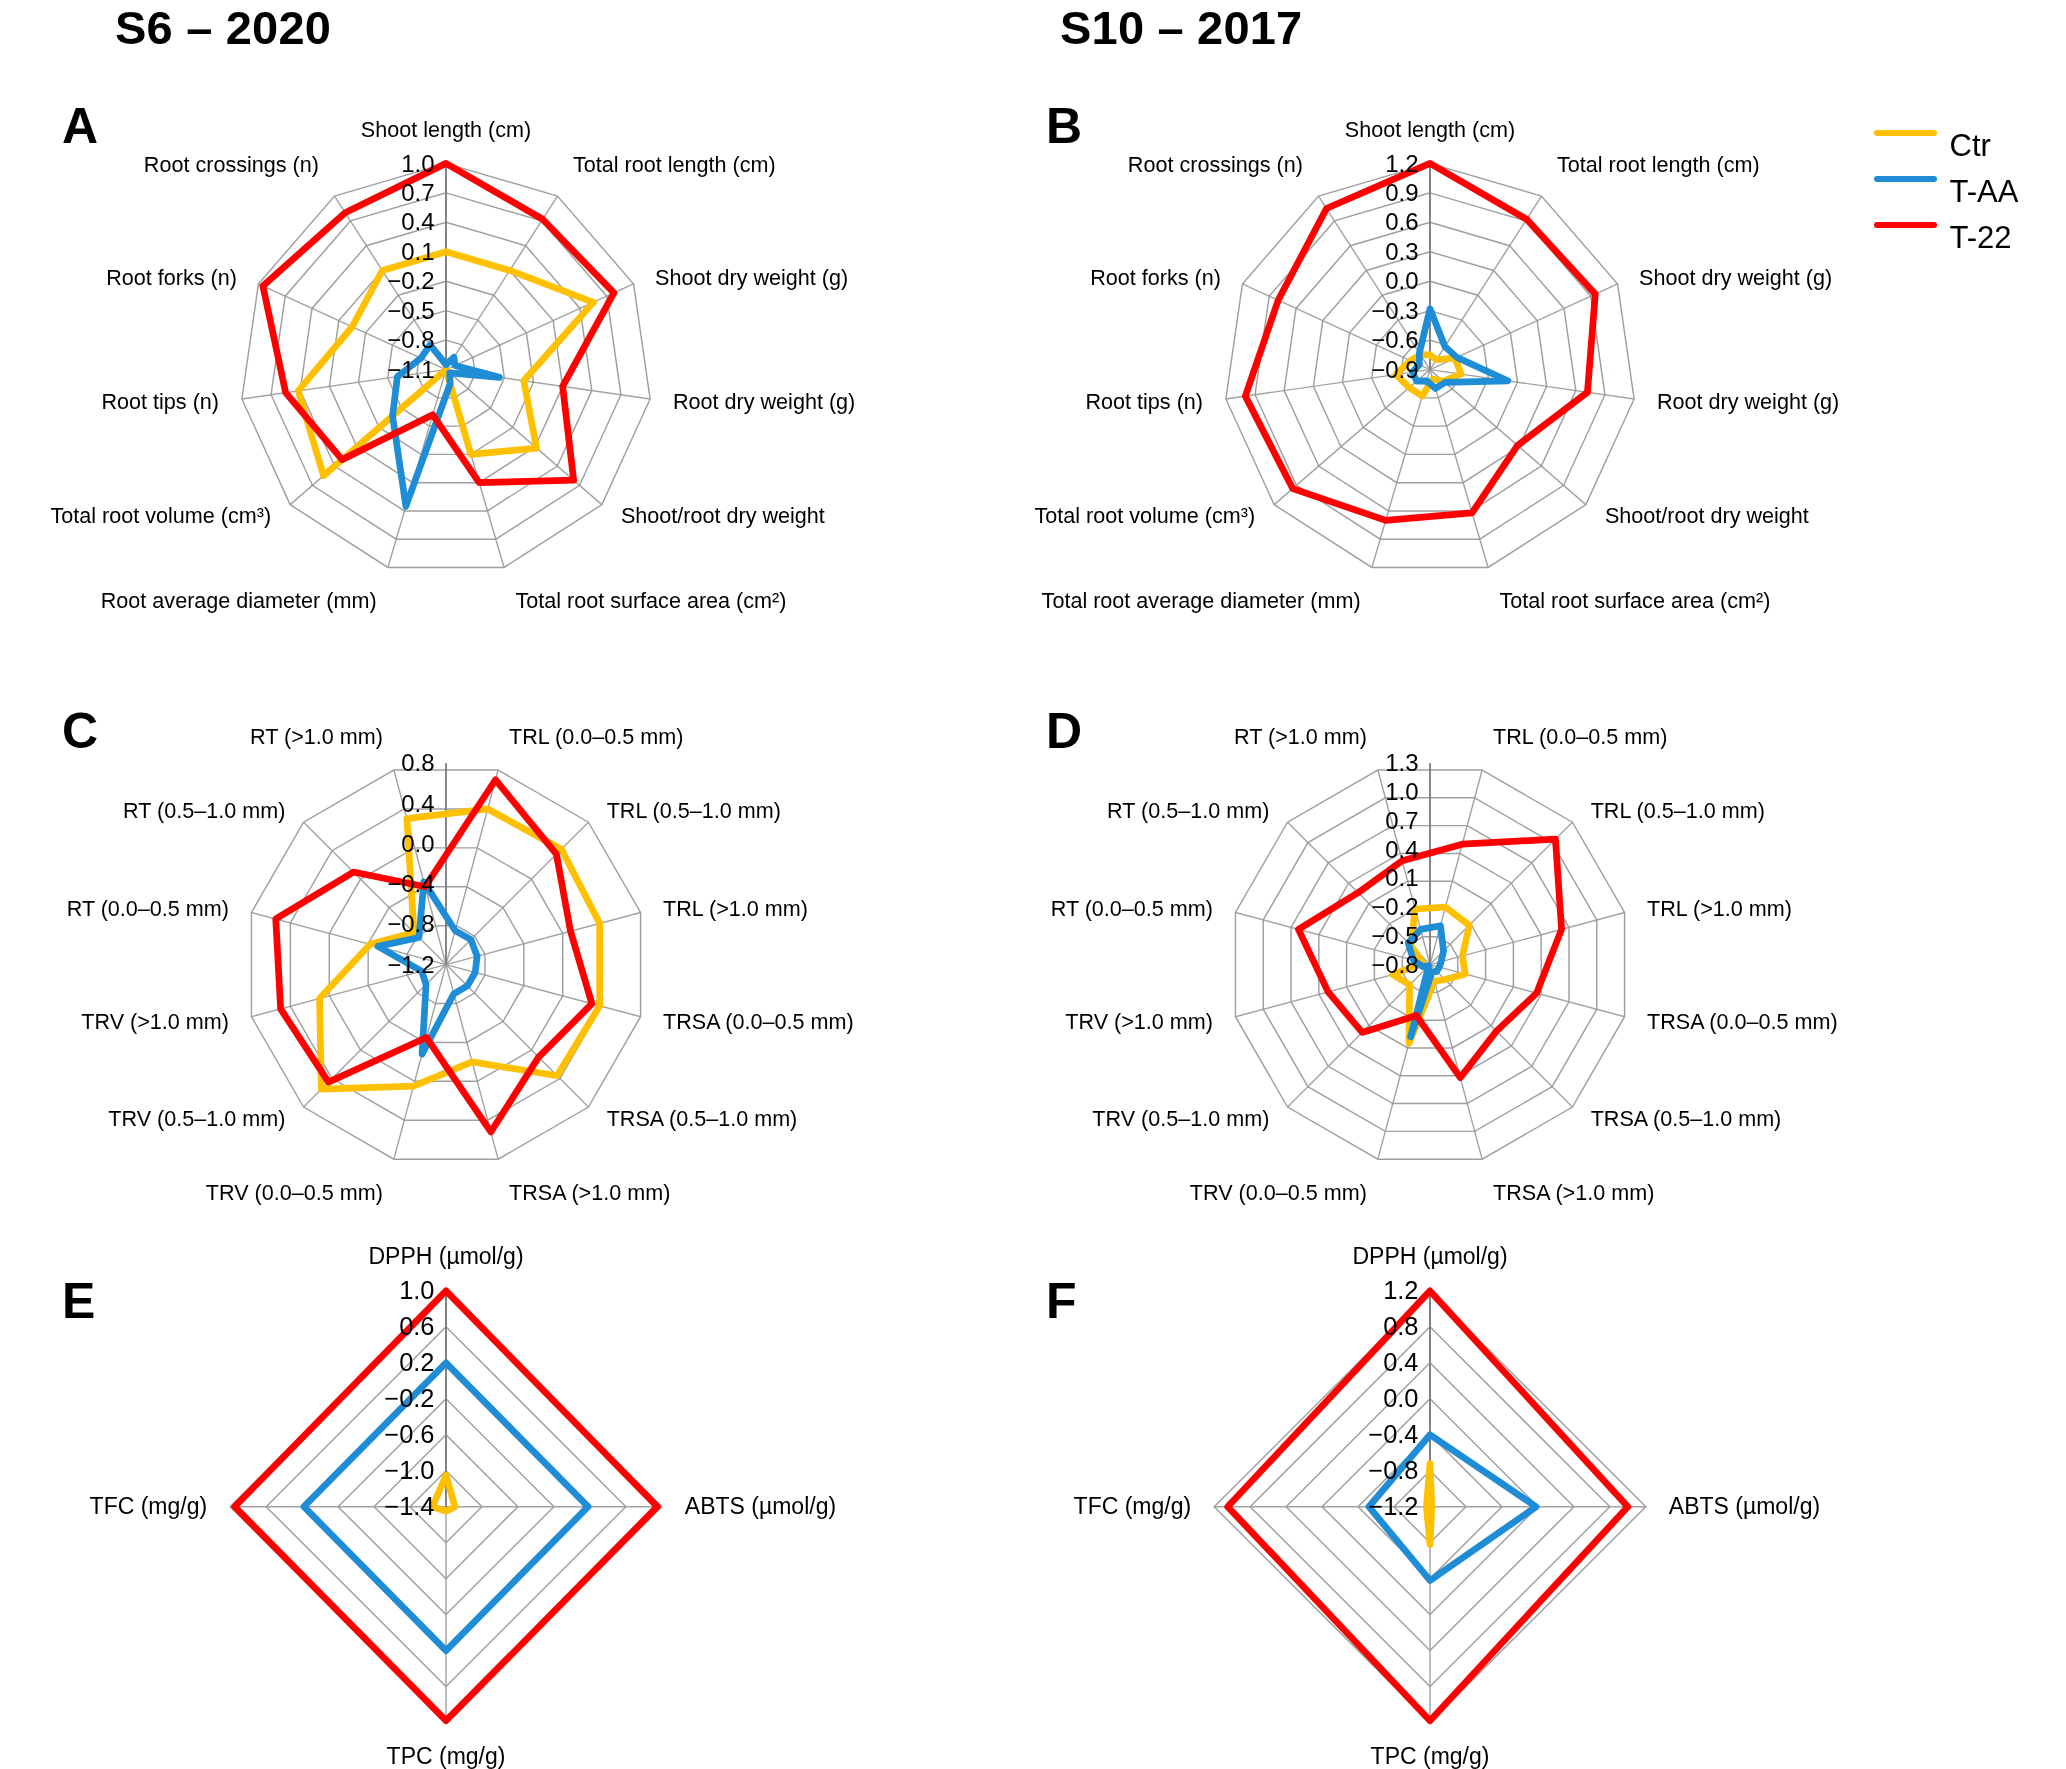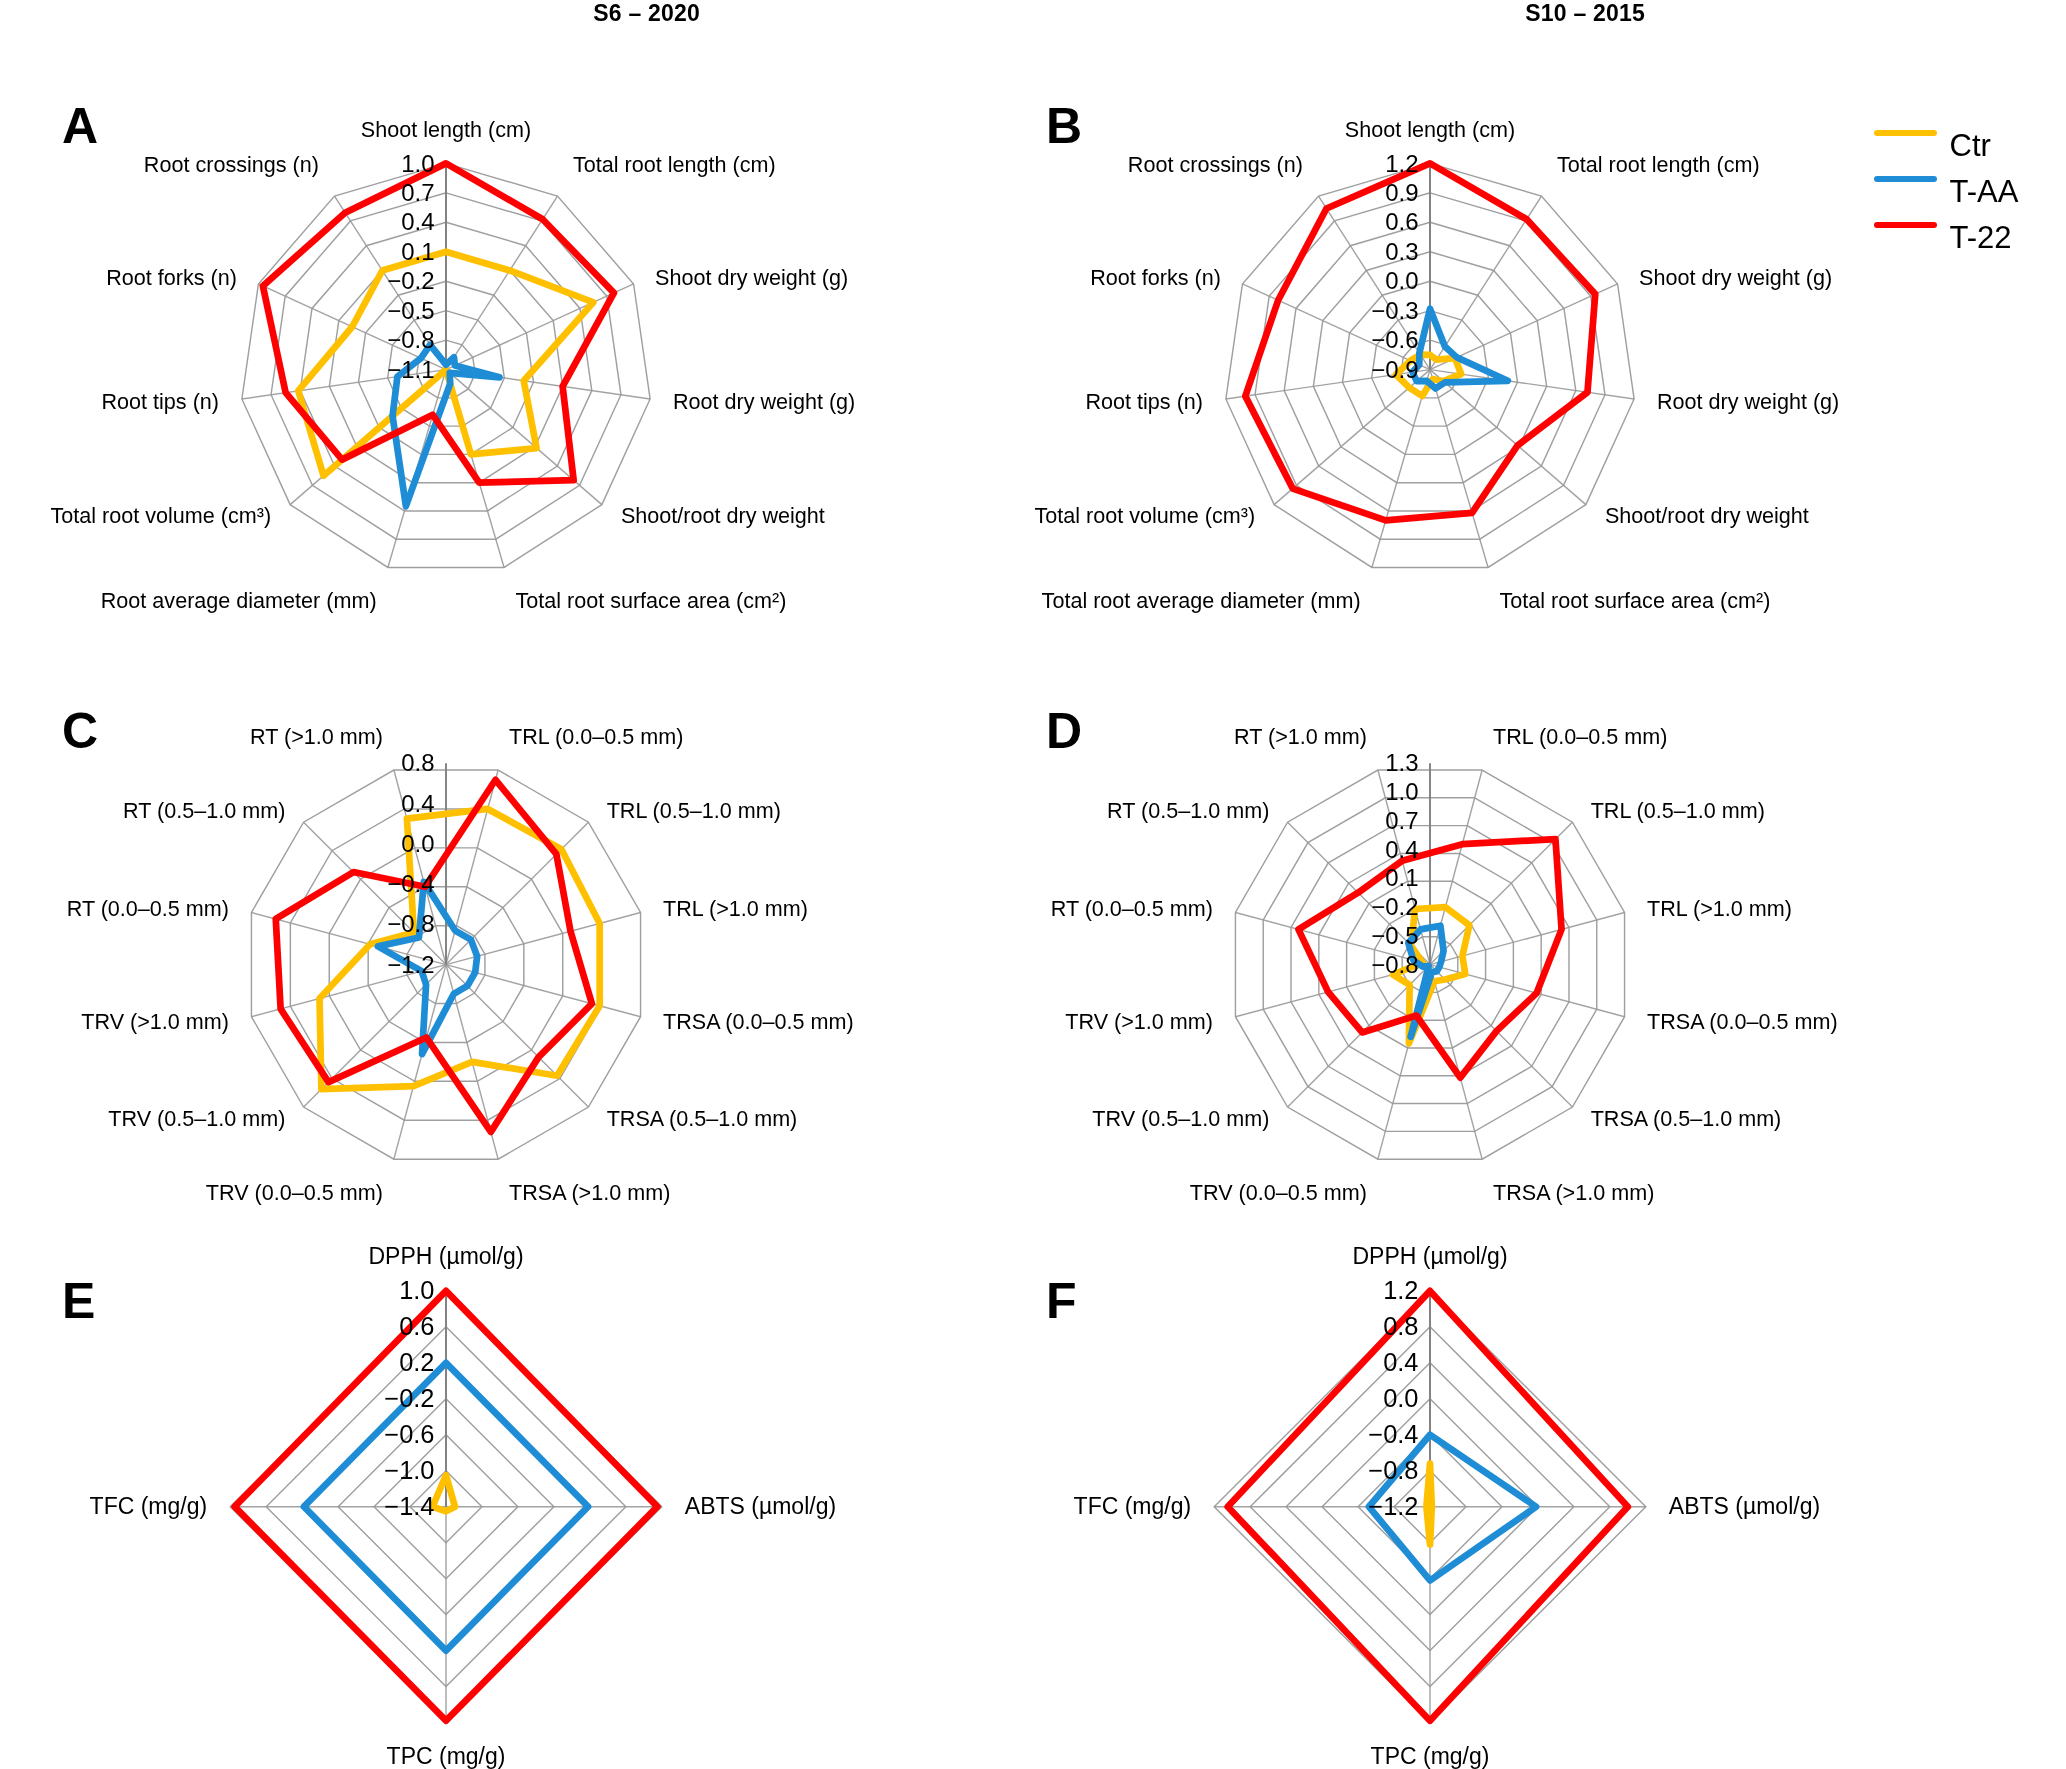--- a/index.html
+++ b/index.html
@@ -1,36 +1,36 @@
 <!DOCTYPE html>
 <html style="font-size:7.7px"><head>
 <meta charset="utf-8">
 <style>
   html,body{margin:0;padding:0;background:#ffffff;}
   body{width:2066px;height:1770px;font-family:"Liberation Sans",sans-serif;color:#000;position:relative;overflow:hidden;}
   .fig{position:absolute;inset:0;}
-  .col-title{position:absolute;font-weight:bold;font-size:23px;text-align:right;letter-spacing:0.2px;}
+  .col-title{position:absolute;font-weight:bold;font-size:47px;text-align:left;letter-spacing:0.2px;}
   #title-s6{left:115px;top:0px;width:585px;}
   #title-s10{left:1060px;top:0px;width:585px;}
   .panel{position:absolute;}
   .panel-letter{position:absolute;font-weight:bold;font-size:50px;line-height:1;}
   .legend{position:absolute;left:1874px;top:130px;width:192px;}
   .legend-row{display:flex;align-items:flex-start;height:46px;}
   .legend-swatch{width:63px;height:6.2px;border-radius:3.4px;margin-right:12.5px;}
   .legend-label{font-size:31px;line-height:1;}
   svg{display:block;overflow:visible;}
   text{font-family:"Liberation Sans",sans-serif;fill:#000;}
 </style>
 </head>
 <body>
 
 <div class="fig">
 
   <div class="col-title" id="title-s6">S6 – 2020</div>
-  <div class="col-title" id="title-s10">S10 – 2015</div>
+  <div class="col-title" id="title-s10">S10 – 2017</div>
 
   <div class="legend">
     <div class="legend-row">
       <span class="legend-swatch" id="sw0" style="background: rgb(255, 192, 0);"></span>
       <span class="legend-label">Ctr</span>
     </div>
     <div class="legend-row">
       <span class="legend-swatch" id="sw1" style="background: rgb(31, 141, 214);"></span>
       <span class="legend-label">T-AA</span>
     </div>

